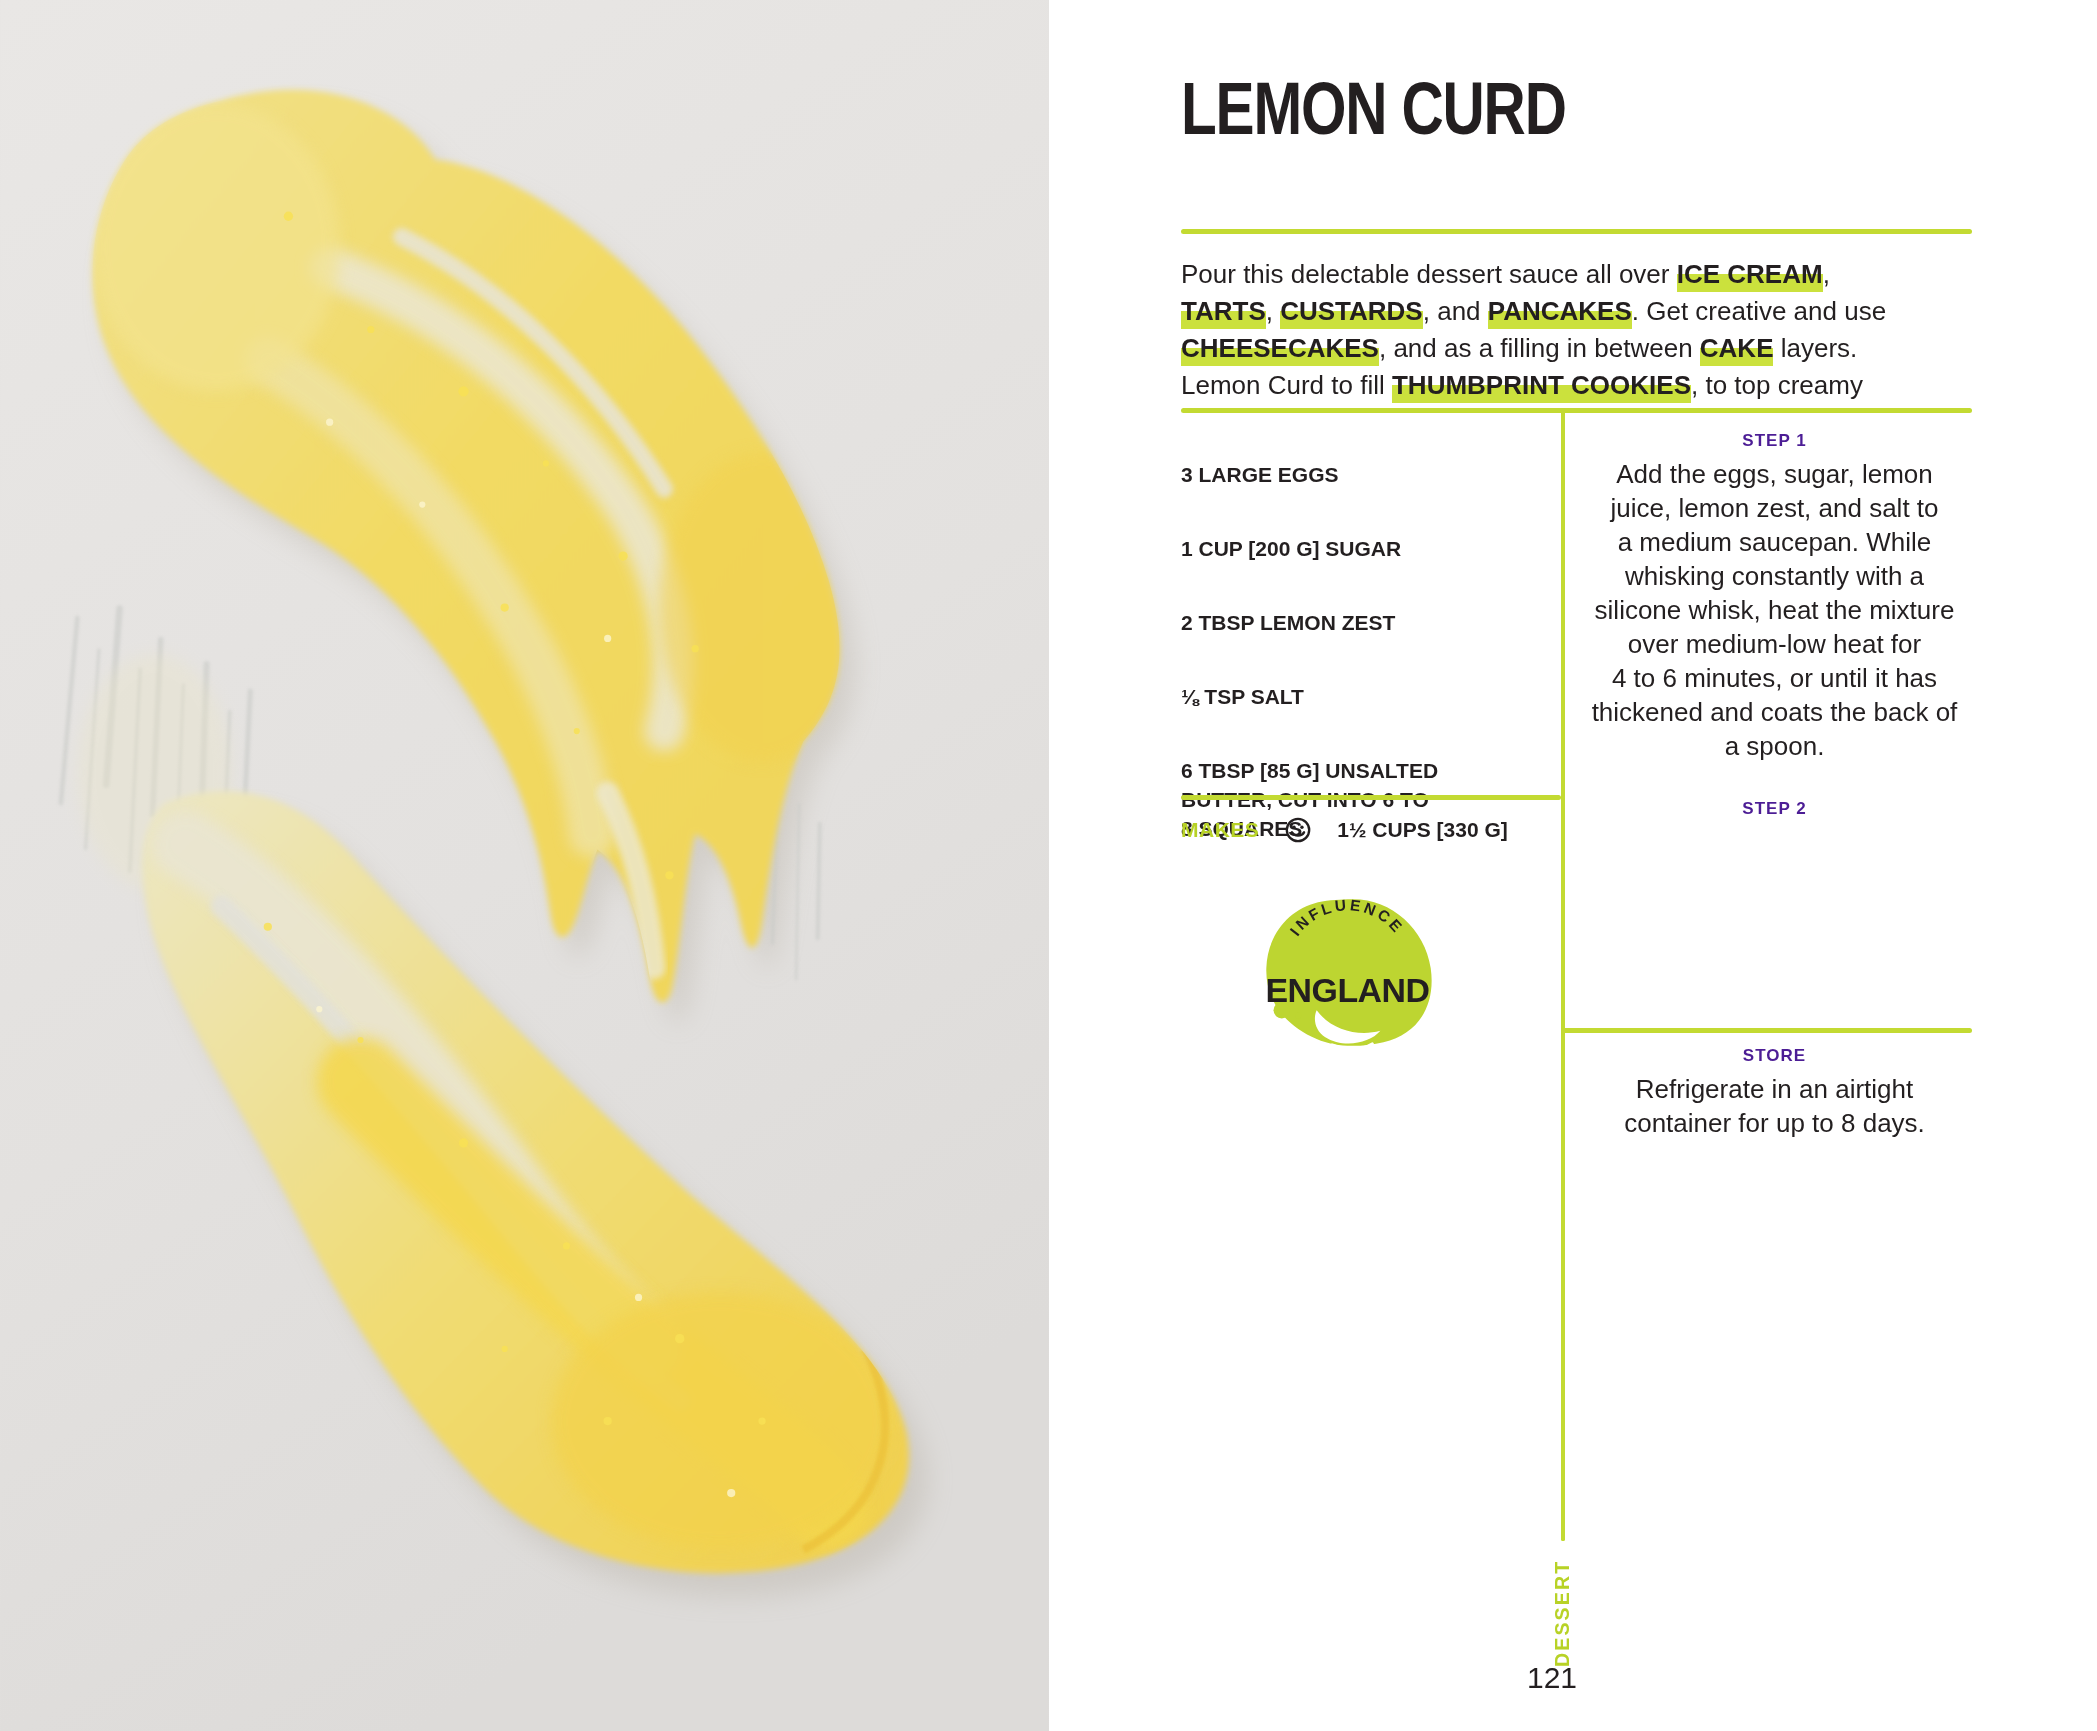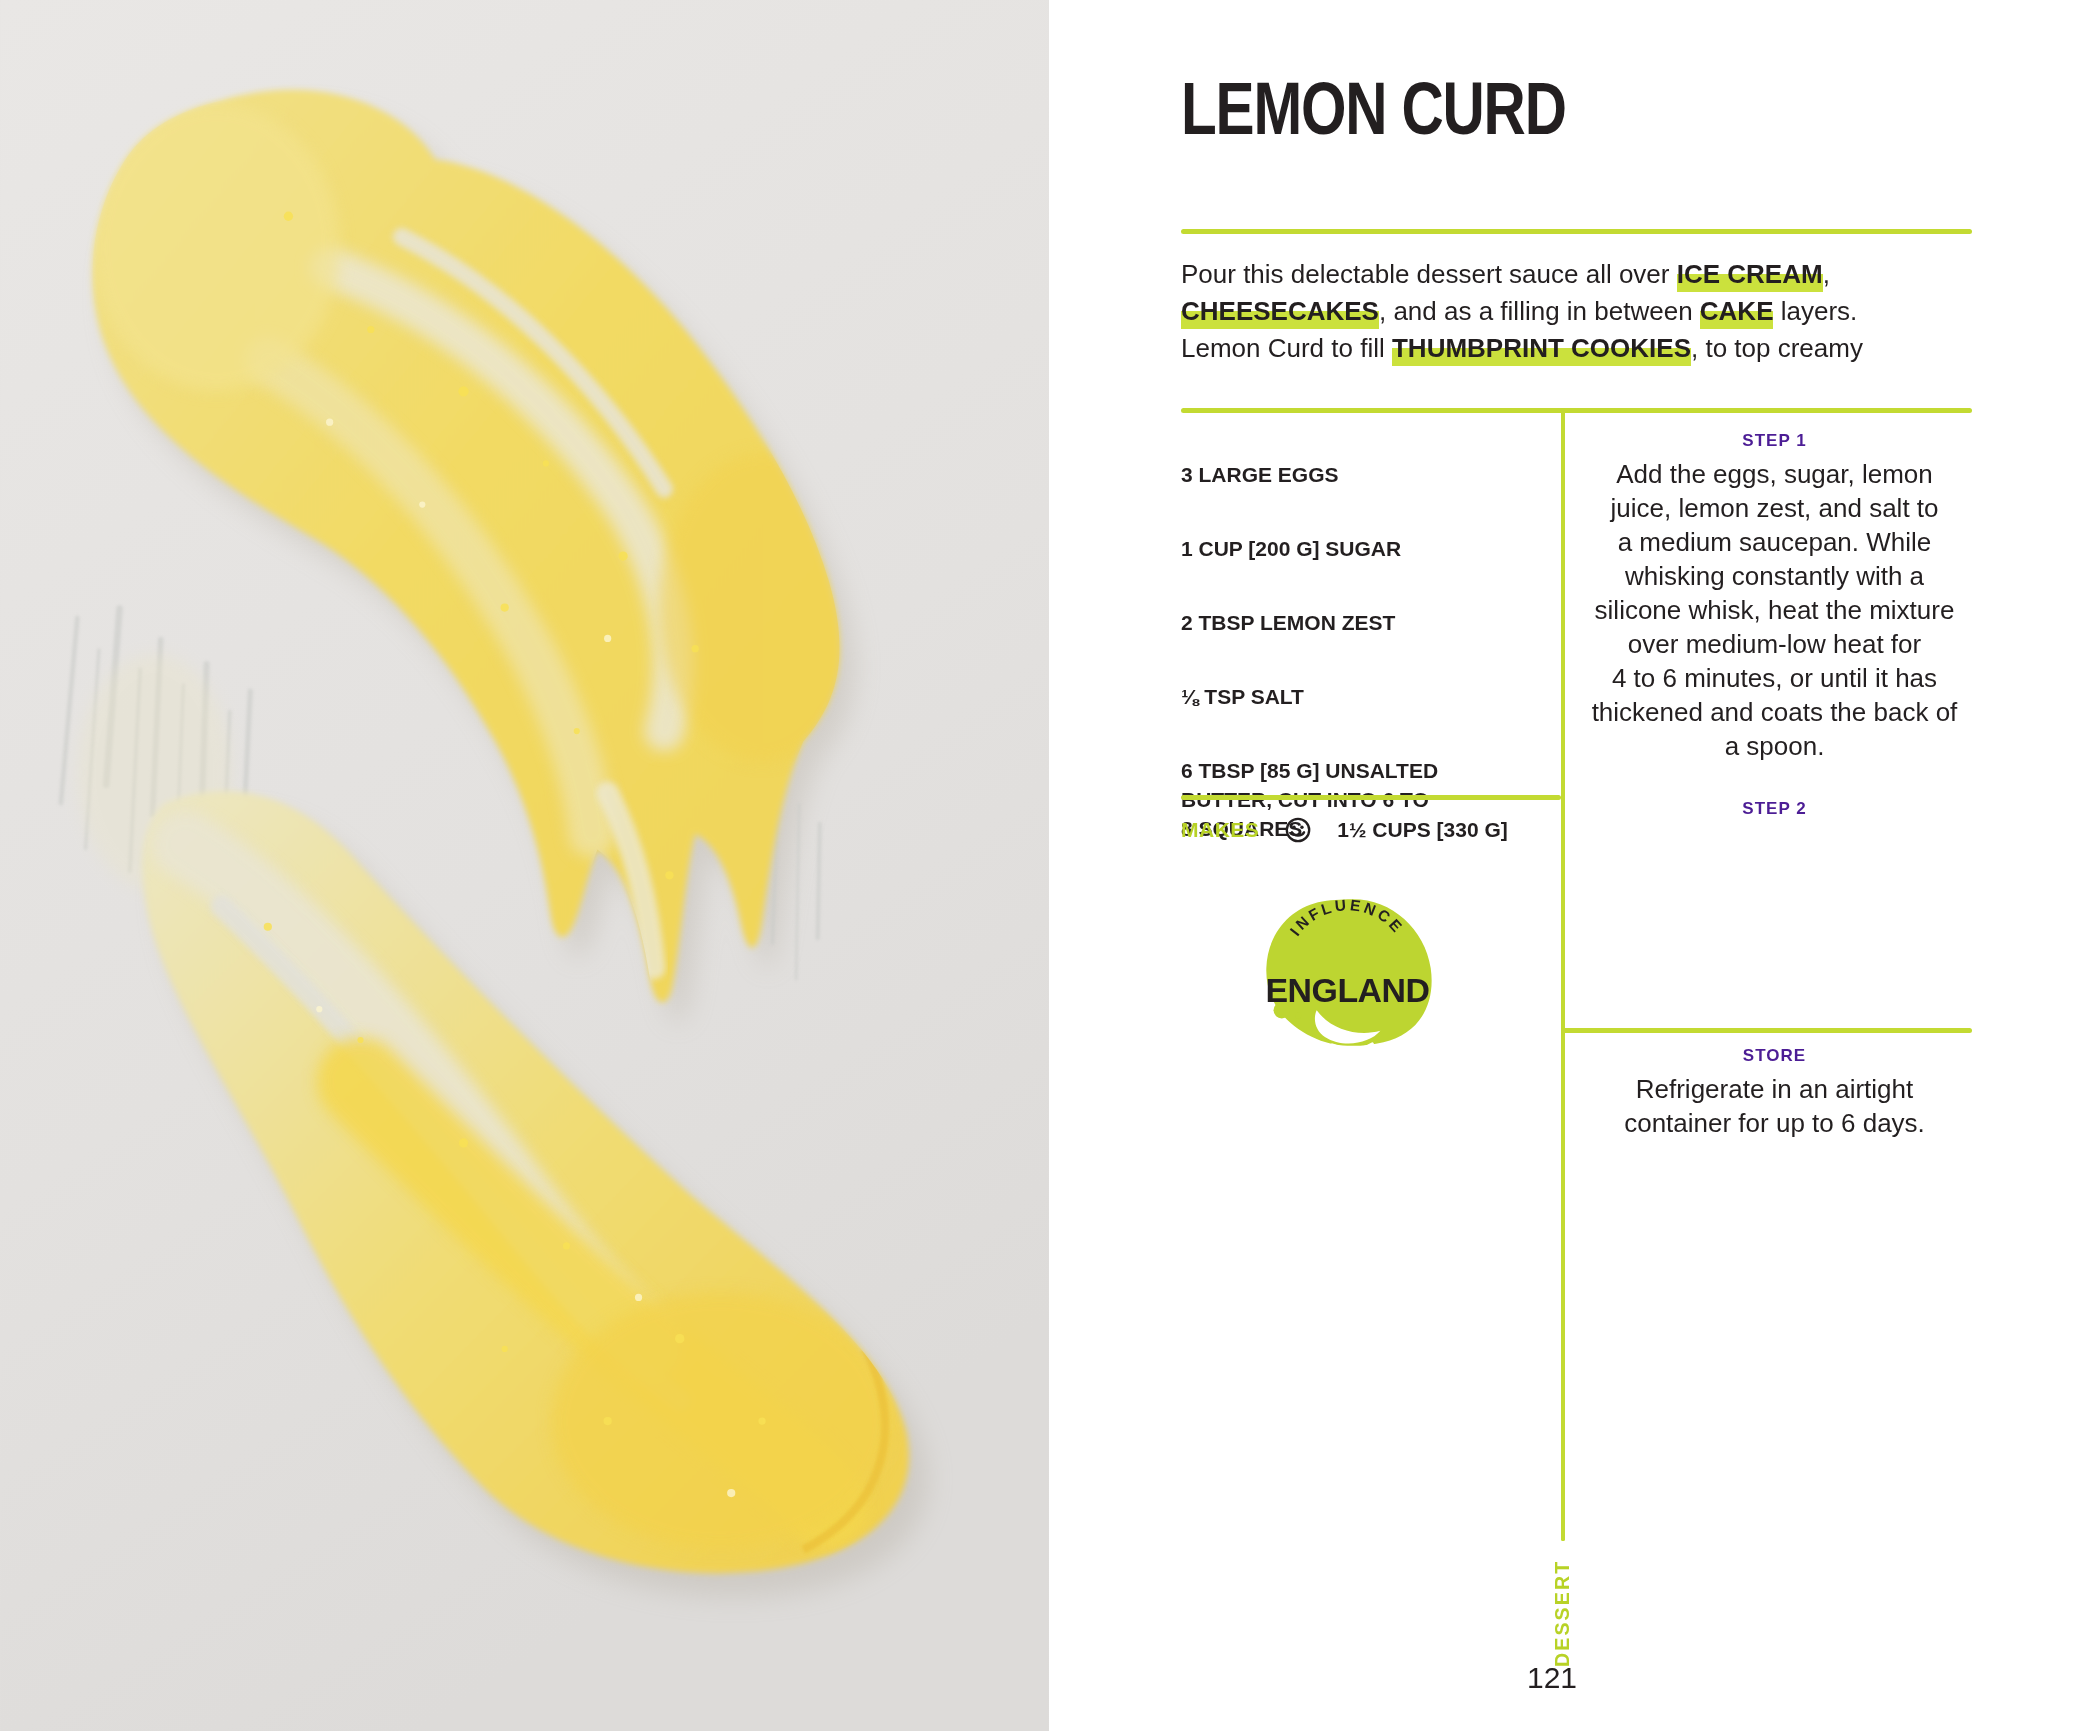--- a/index.html
+++ b/index.html
@@ -219,20 +219,21 @@
   </div>
 
   <div class="page">
 
     <h1 class="title">LEMON CURD</h1>
 
     <div class="rule rule-title"></div>
 
     <div class="intro">
       <p><span>Pour this delectable dessert sauce all over </span><span class="hl">ICE CREAM</span><span>,</span></p>
+      <p><span class="hl">TARTS</span><span>, </span><span class="hl">CUSTARDS</span><span>, and </span><span class="hl">PANCAKES</span><span>. Get creative and use</span></p>
       <p><span class="hl">CHEESECAKES</span><span>, and as a filling in between </span><span class="hl">CAKE</span><span> layers.</span></p>
       <p><span>Lemon Curd to fill </span><span class="hl">THUMBPRINT COOKIES</span><span>, to top creamy</span></p>
     </div>
 
     <div class="rule rule-intro"></div>
     <div class="vline"></div>
 
     <ul class="ingredients">
       <li>3 LARGE EGGS</li>
       <li>1 CUP [200 G] SUGAR</li>
@@ -290,21 +291,21 @@
 
     <section class="step step2">
       <div class="step-label">STEP 2</div>
     </section>
 
     <div class="rule rule-store"></div>
 
     <section class="step store">
       <div class="step-label">STORE</div>
       <p>Refrigerate in an airtight
-container for up to 6 days.</p>
+container for up to 8 days.</p>
     </section>
 
     <div class="dessert">DESSERT</div>
     <div class="pageno">121</div>
 
   </div>
 </div>
 
 
 </body></html>

